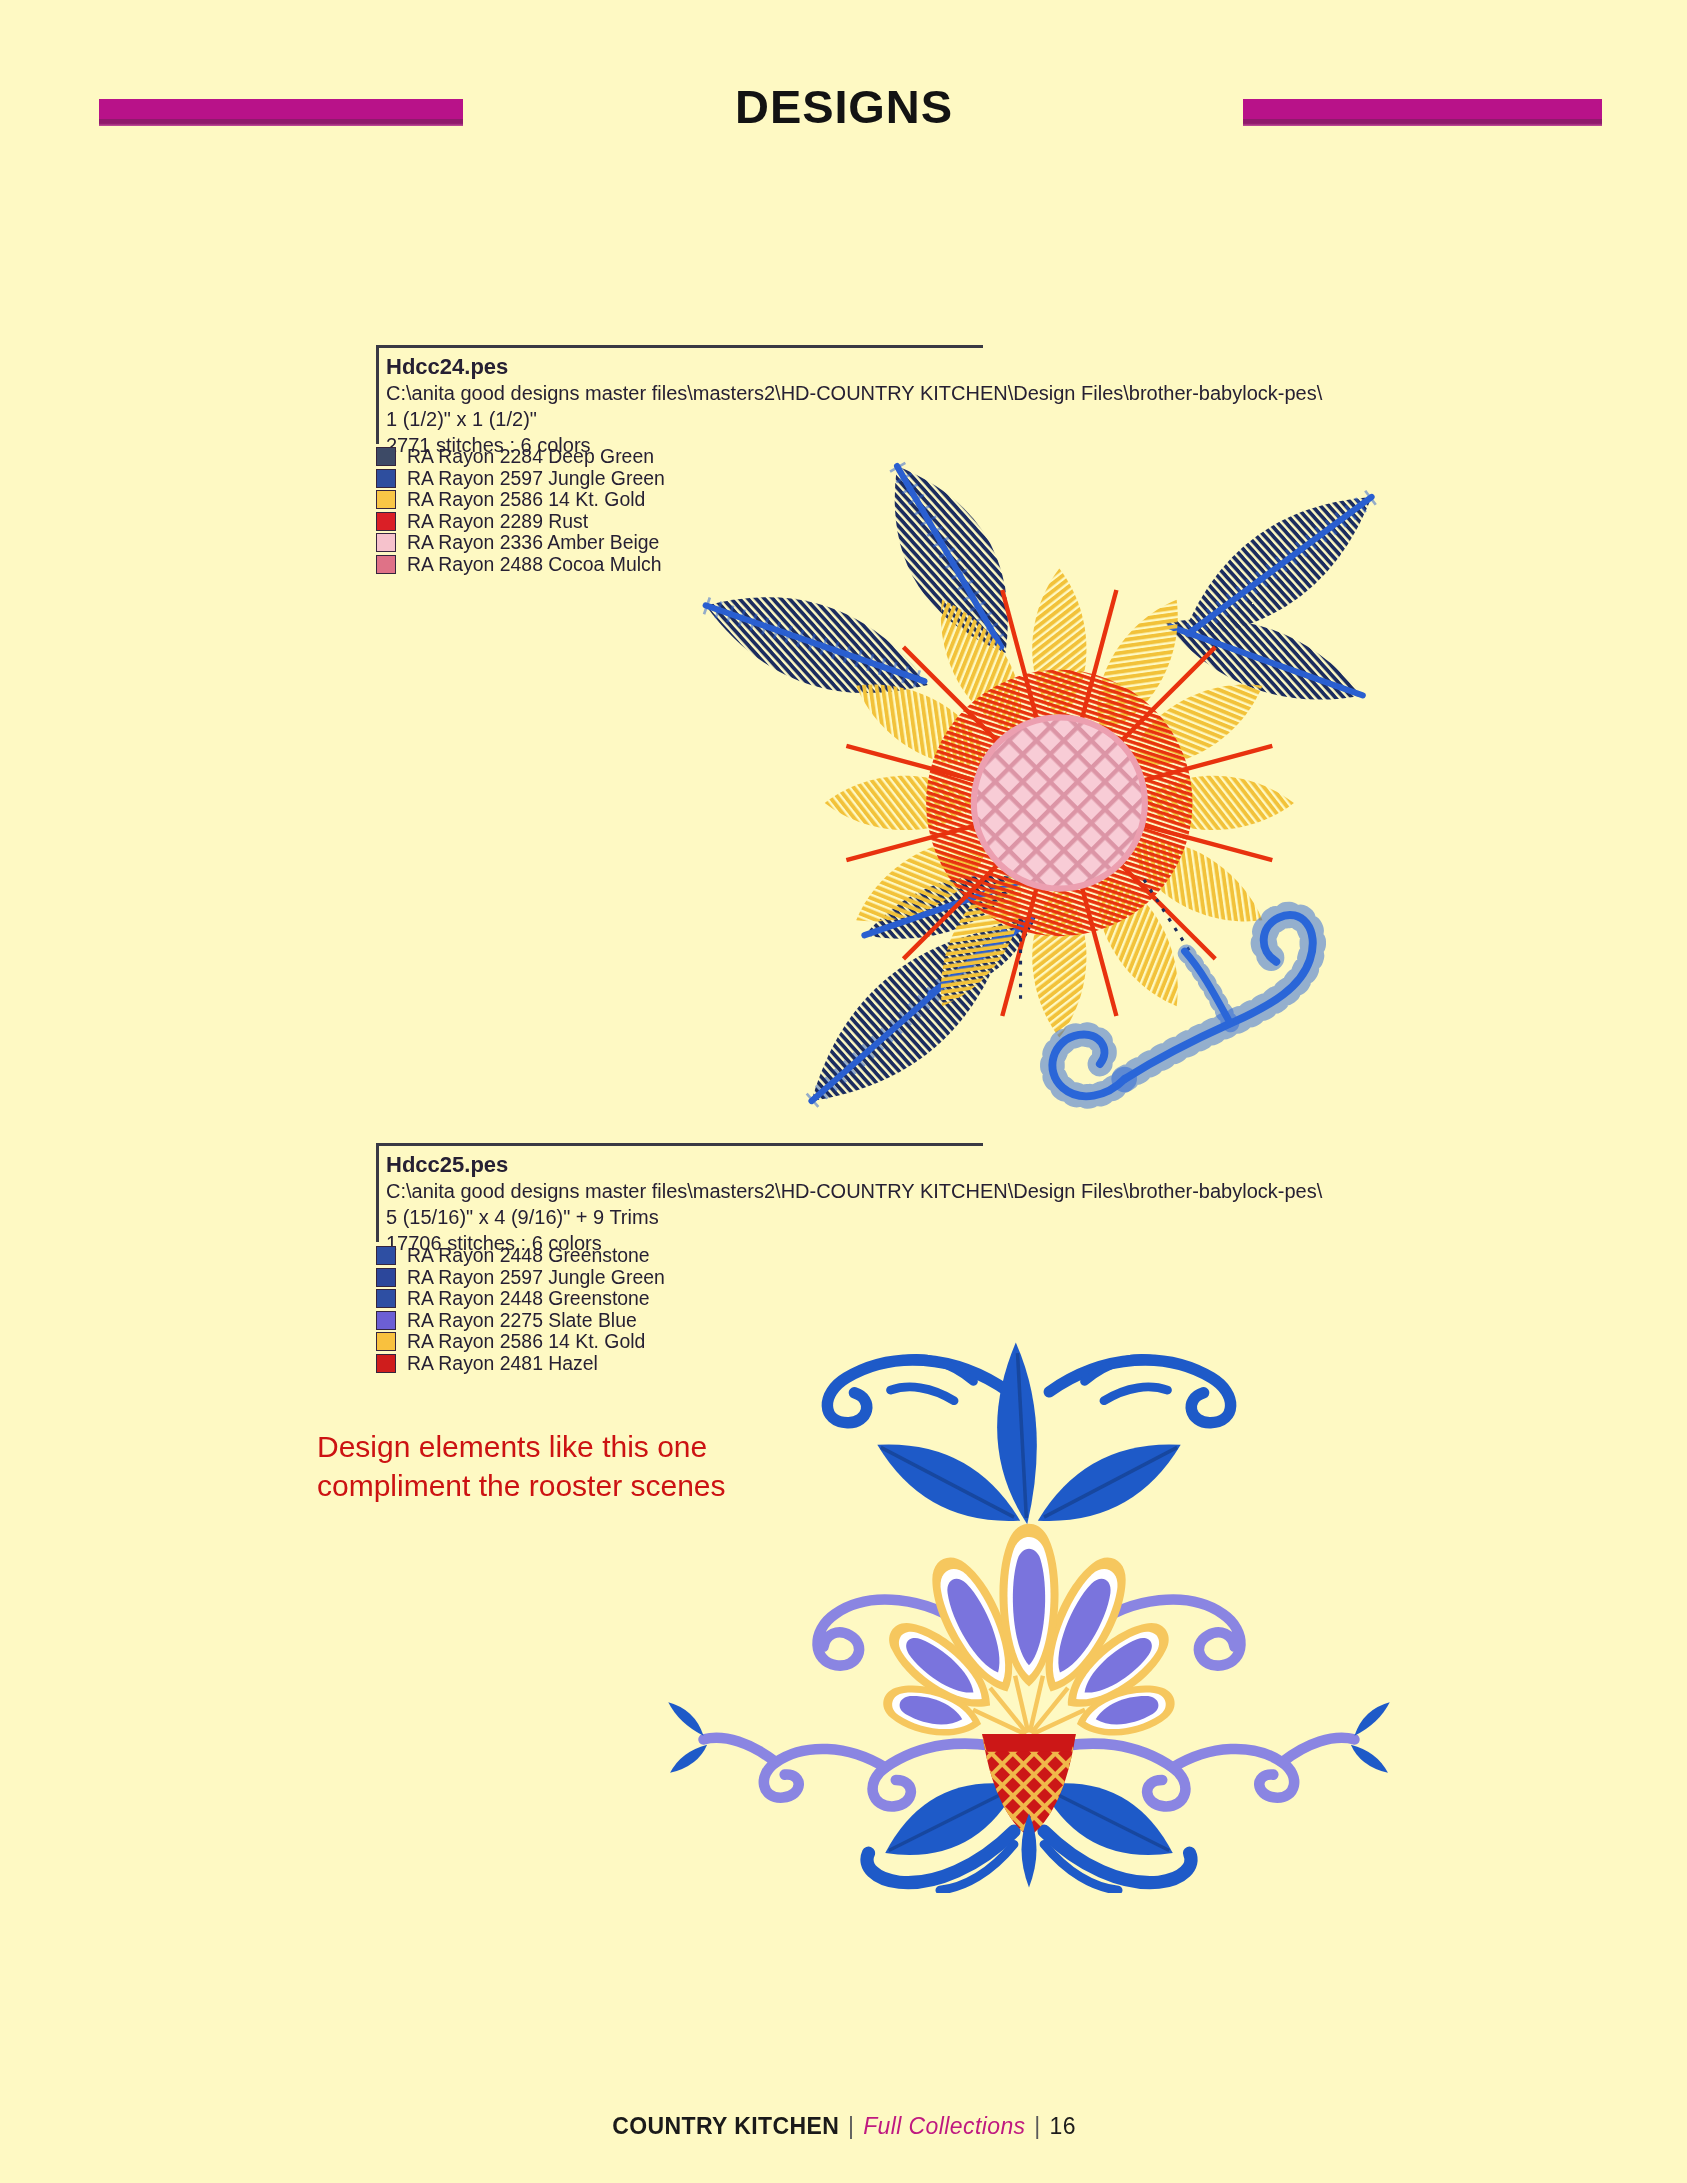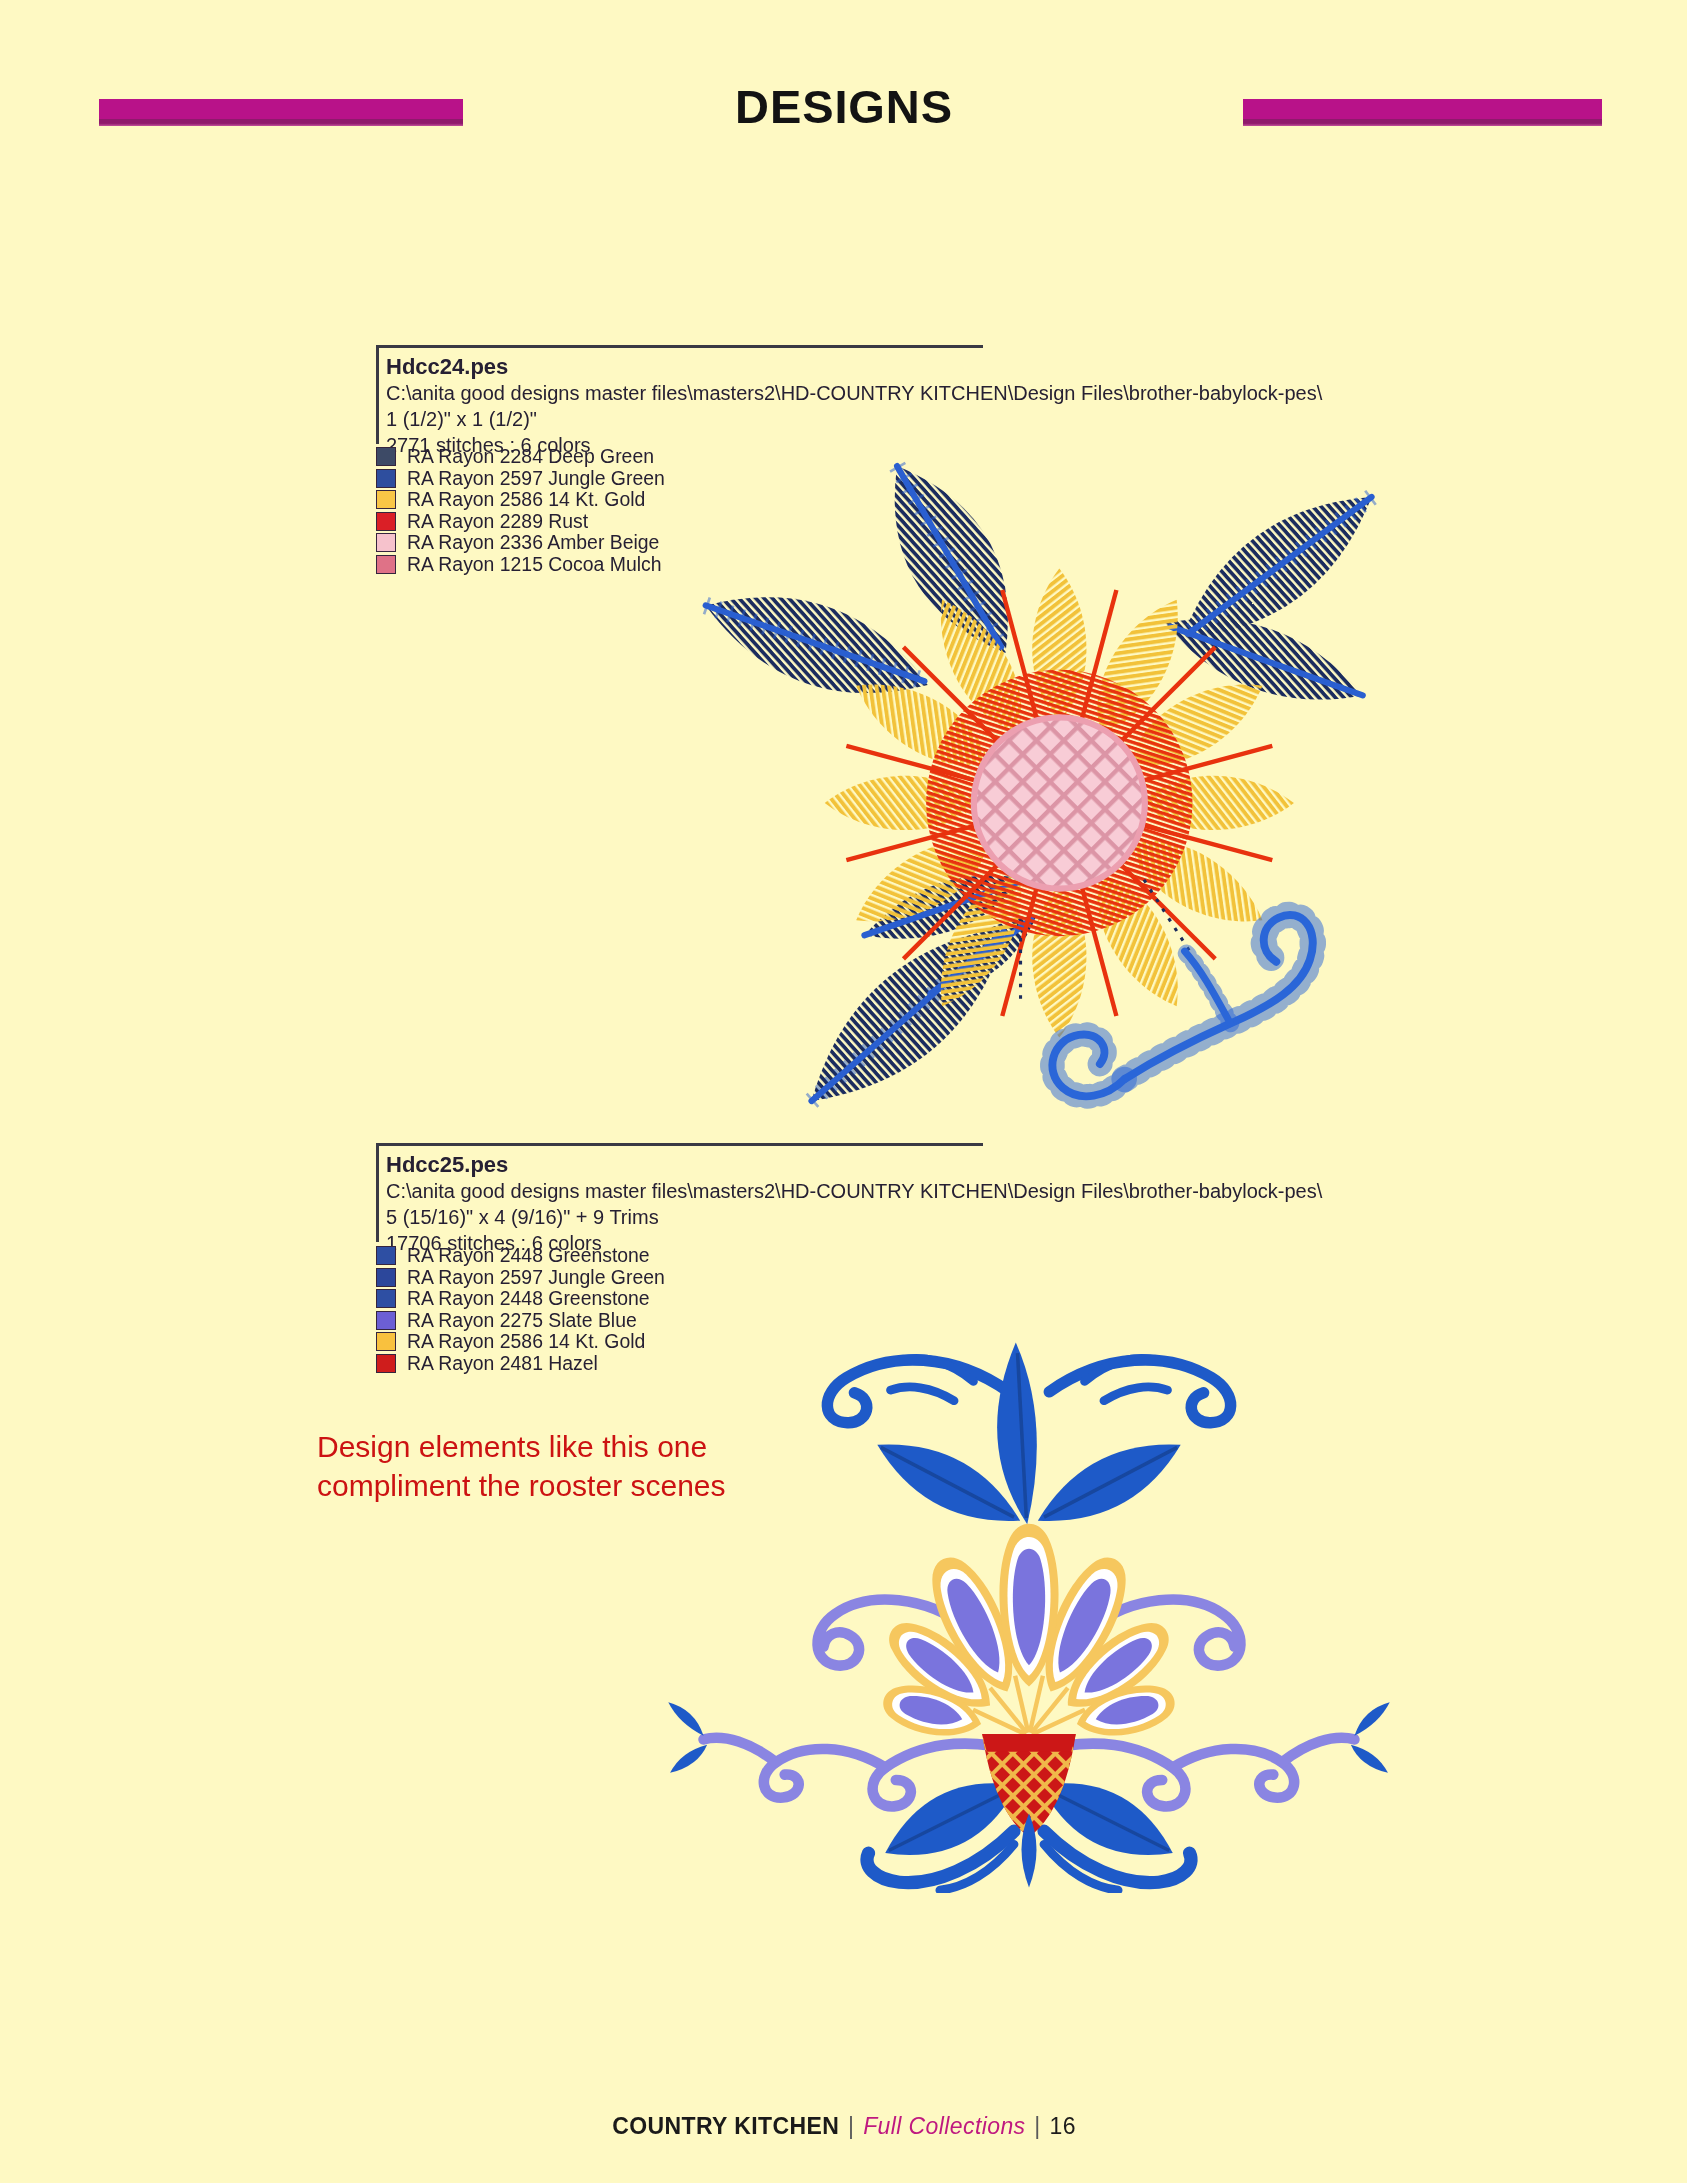--- a/index.html
+++ b/index.html
@@ -76,21 +76,21 @@
         <span class="thread-label">RA Rayon 2289 Rust</span>
       </div>
 
       <div class="thread-row">
         <span class="swatch" style="background: rgb(246, 194, 204);"></span>
         <span class="thread-label">RA Rayon 2336 Amber Beige</span>
       </div>
 
       <div class="thread-row">
         <span class="swatch" style="background: rgb(223, 114, 135);"></span>
-        <span class="thread-label">RA Rayon 1215 Cocoa Mulch</span>
+        <span class="thread-label">RA Rayon 2488 Cocoa Mulch</span>
       </div>
     </div>
 
   <svg class="design-img" style="left:666px;top:422px;" width="732" height="732" viewBox="0 0 830 830">
     <defs>
       <pattern id="hn" patternUnits="userSpaceOnUse" width="7" height="7" patternTransform="rotate(48)">
           <rect width="7" height="4.2" fill="#1b2c5e"></rect>
         </pattern>
       <pattern id="hg" patternUnits="userSpaceOnUse" width="7" height="7" patternTransform="rotate(-38)">
           <rect width="7" height="4.4" fill="#f2c23a"></rect>

